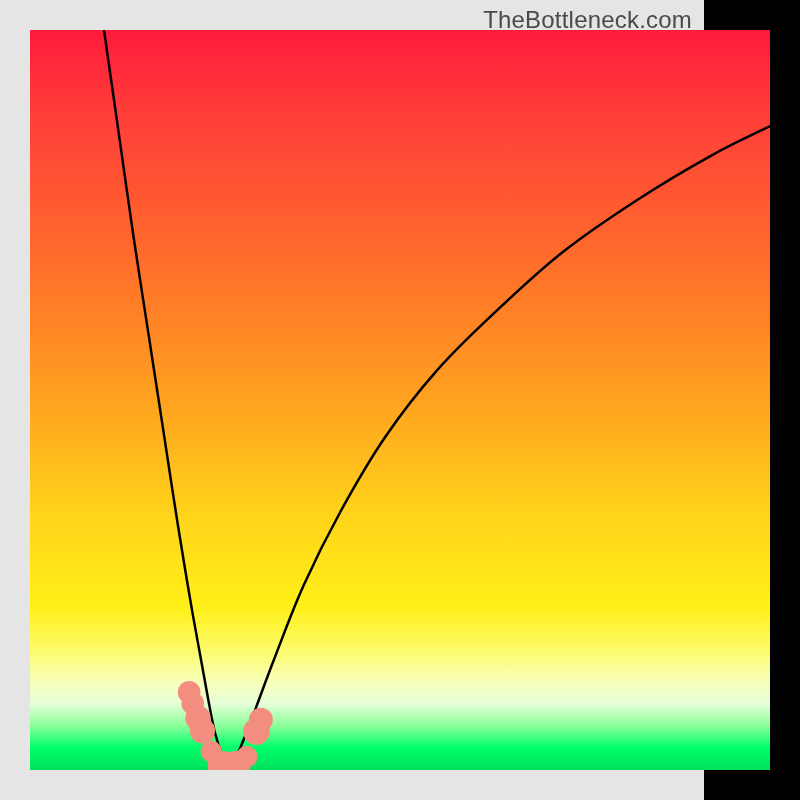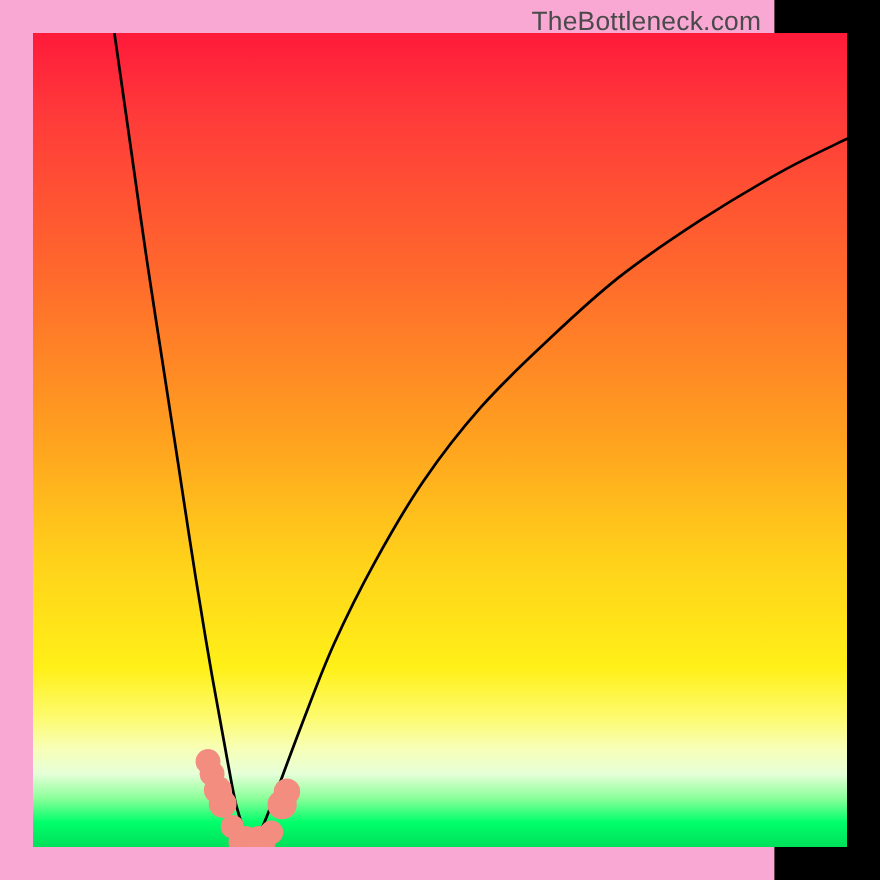--- a/index.html
+++ b/index.html
@@ -8,21 +8,21 @@
     width: 800px;
     height: 800px;
     overflow: hidden;
     background: #000;
     font-family: Arial, Helvetica, sans-serif;
   }
   .frame {
     position: absolute;
     left: 0; top: 0;
     width: 704px; height: 800px;
-    background: #f9a8d4;
+    background: #e5e5e5;
     text-align: right;
   }
   .plot {
     position: absolute;
     left: 30px;
     top: 30px;
     width: 740px;
     height: 740px;
     overflow: hidden;
   }

